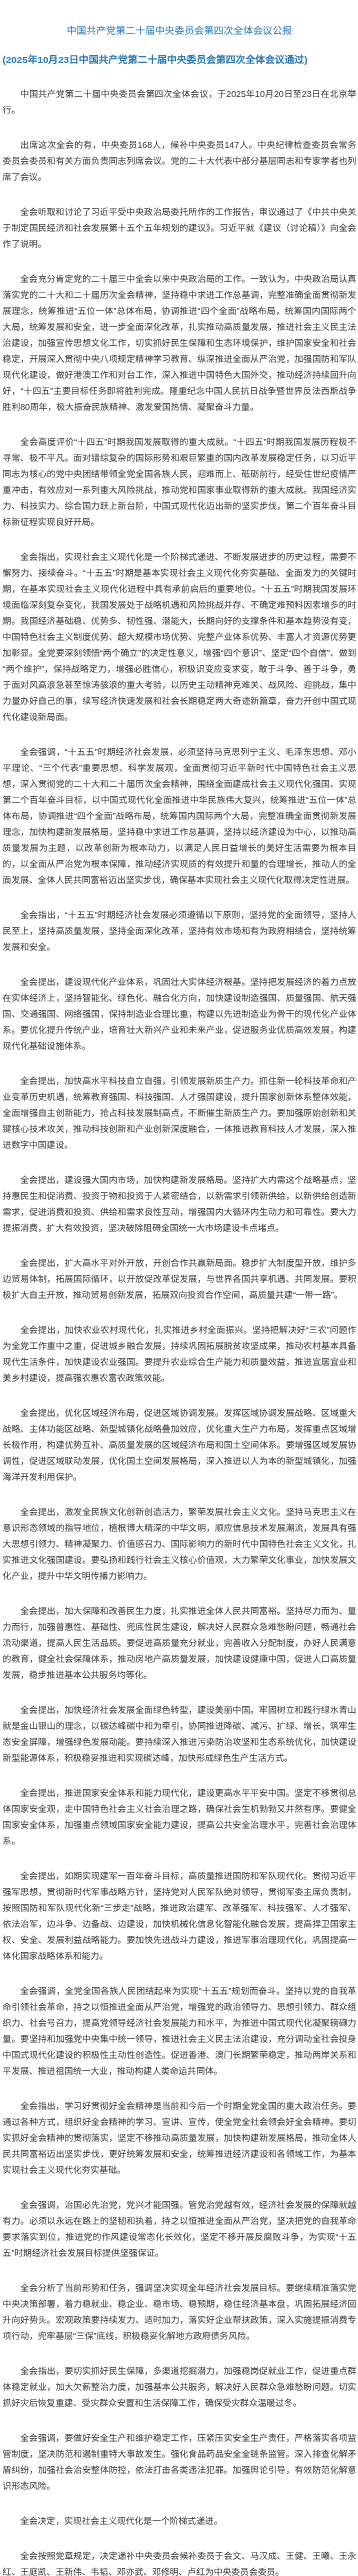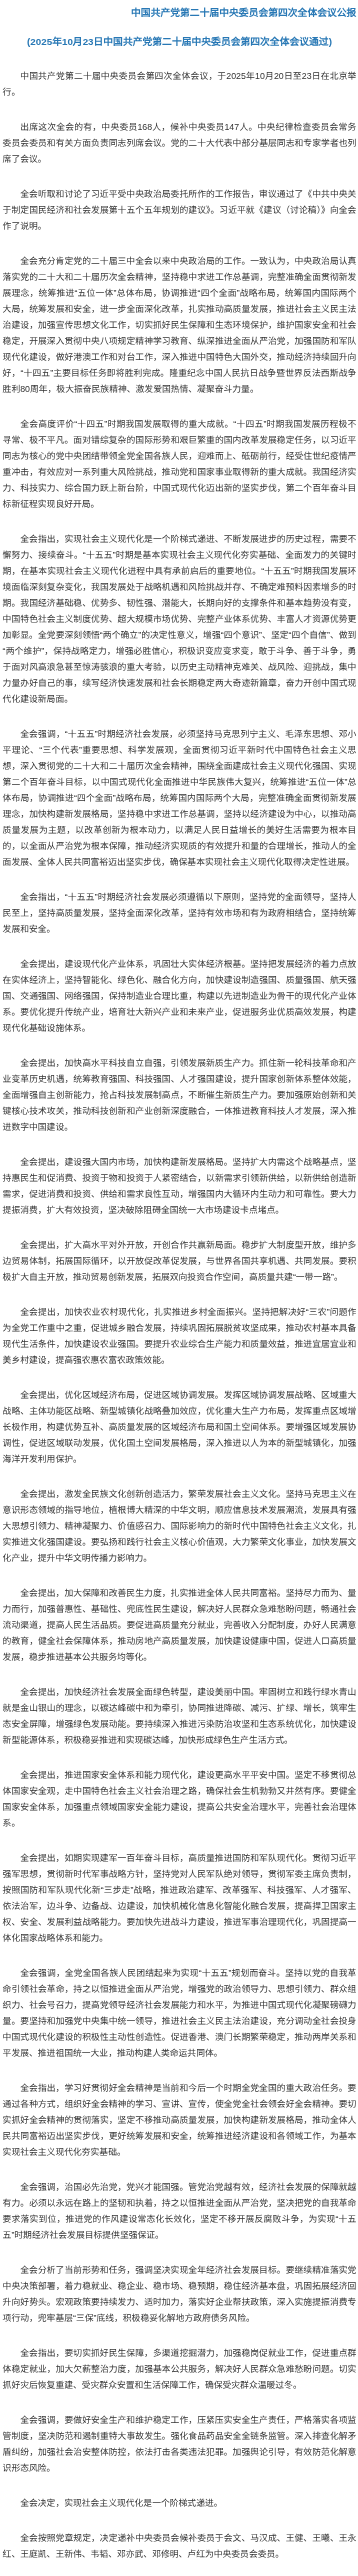--- a/index.html
+++ b/index.html
@@ -9,31 +9,31 @@
   }
   body {
     width: 359px;
     font-family: "Liberation Sans", "DejaVu Sans", sans-serif;
   }
   .doc {
     padding: 3.1px 2.6px 7.2px 2.6px;
   }
   .doc-title {
     font-size: 9.8px;
-    font-weight: bold;
+    font-weight: normal;
     color: #2878b5;
-    text-align: right;
+    text-align: center;
     line-height: 13.5px;
-    margin: 3px 0 0 0;
+    margin: 21px 0 0 0;
   }
   .doc-subtitle {
     font-size: 9.8px;
     font-weight: bold;
     color: #2878b5;
-    text-align: center;
+    text-align: left;
     line-height: 13.5px;
     margin: 15.5px 0 5.2px 0;
   }
   .content p.para {
     font-size: 8.8px;
     line-height: 16px;
     color: #333333;
     text-indent: 2em;
     margin: 19px 0;
     text-align: justify;

